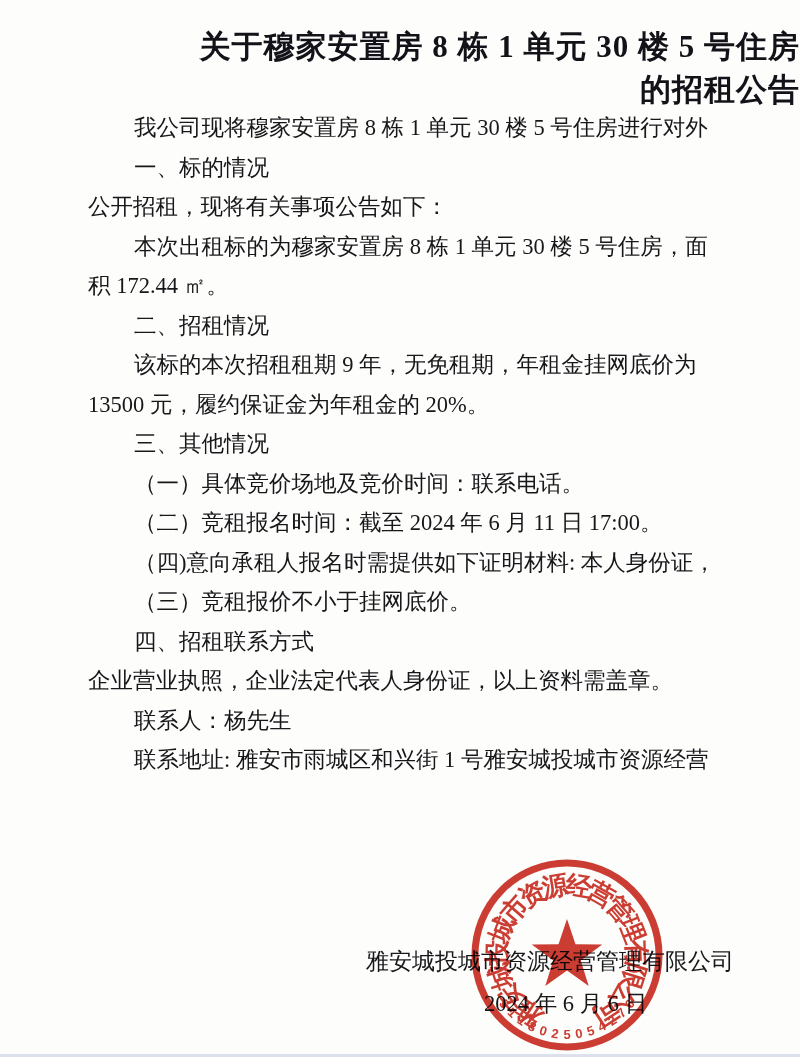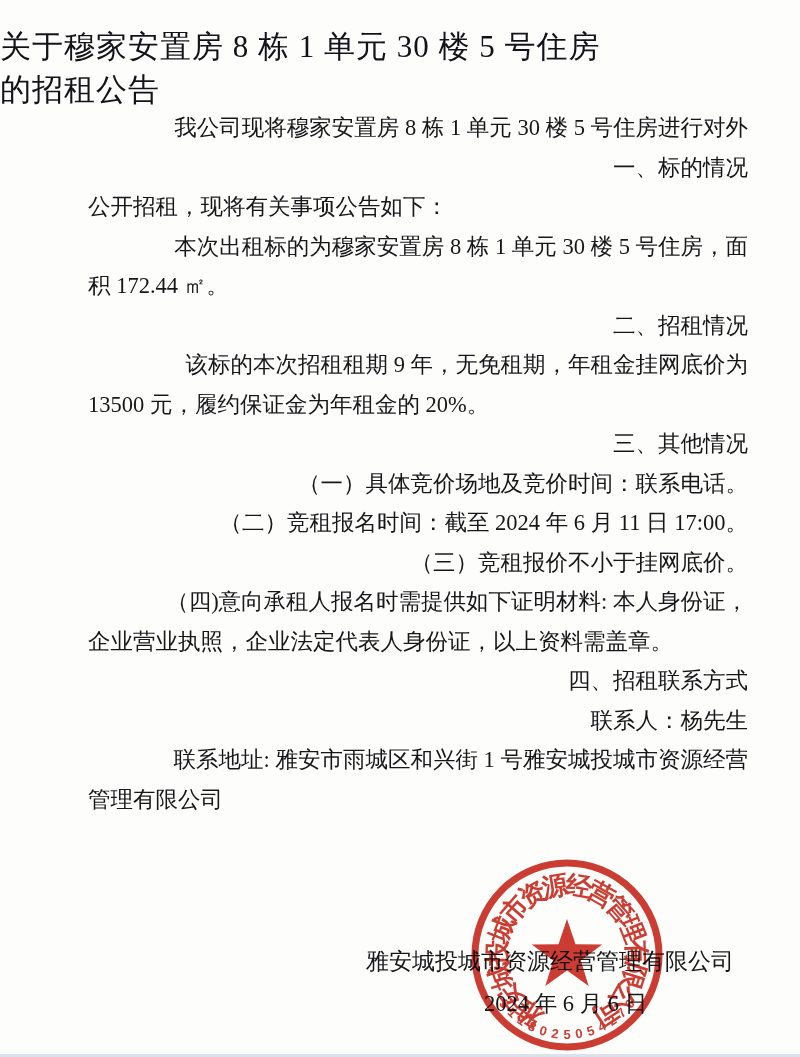--- a/index.html
+++ b/index.html
@@ -7,35 +7,35 @@
     position:relative;
     width:800px;height:1057px;
     margin:0 auto;
     background:#fdfdfc;
     overflow:hidden;
     font-family:"Liberation Serif","DejaVu Serif",serif;
     color:#141414;
   }
   .title{
     position:absolute;top:25px;left:0;width:100%;
-    text-align:left;
-    font-size:31px;font-weight:400;
+    text-align:right;
+    font-size:31px;font-weight:700;
     line-height:43px;
     letter-spacing:1px;
     color:#121218;
   }
   .body-text{
     position:absolute;top:108px;left:88px;width:660px;
     font-size:22.5px;line-height:39.5px;
     font-weight:500;
     white-space:nowrap;
     color:#17171a;
   }
   .body-text .line{height:39.5px;}
-  .body-text .line.indent{text-indent:46px;text-align:right;}
+  .body-text .line.indent{text-indent:46px;}
   .sig-company{
     position:absolute;left:366px;top:946px;
     font-size:23px;font-weight:500;white-space:nowrap;color:#17171a;
   }
   .sig-date{
     position:absolute;left:484px;top:988px;
     font-size:22.5px;font-weight:500;white-space:nowrap;color:#17171a;
   }
   .seal{
     position:absolute;left:457px;top:847px;width:220px;height:220px;
@@ -75,27 +75,26 @@
       <div class="line indent">一、标的情况</div>
       <div class="line">公开招租，现将有关事项公告如下：</div>
       <div class="line indent">本次出租标的为穆家安置房 8 栋 1 单元 30 楼 5 号住房，面</div>
       <div class="line">积 172.44 ㎡。</div>
       <div class="line indent">二、招租情况</div>
       <div class="line indent">该标的本次招租租期 9 年，无免租期，年租金挂网底价为</div>
       <div class="line">13500 元，履约保证金为年租金的 20%。</div>
       <div class="line indent">三、其他情况</div>
       <div class="line indent">（一）具体竞价场地及竞价时间：联系电话。</div>
       <div class="line indent">（二）竞租报名时间：截至 2024 年 6 月 11 日 17:00。</div>
+      <div class="line indent">（四)意向承租人报名时需提供如下证明材料: 本人身份证，</div>
       <div class="line indent">（三）竞租报价不小于挂网底价。</div>
-      <div class="line indent">（四)意向承租人报名时需提供如下证明材料: 本人身份证，</div>
+      <div class="line indent">四、招租联系方式</div>
       <div class="line">企业营业执照，企业法定代表人身份证，以上资料需盖章。</div>
-      <div class="line indent">四、招租联系方式</div>
       <div class="line indent">联系人：杨先生</div>
       <div class="line indent">联系地址: 雅安市雨城区和兴街 1 号雅安城投城市资源经营</div>
-      <div class="line">管理有限公司</div>
     </div>
 
   <div class="sig-company">雅安城投城市资源经营管理有限公司</div>
   <div class="sig-date">2024 年 6 月 6 日</div>
 
   <div class="seal">
     <svg viewBox="0 0 220 220" xmlns="http://www.w3.org/2000/svg">
       <circle class="seal-ring" cx="110" cy="108" r="92"></circle>
       <polygon class="seal-star" id="seal-star" points="110.0,72.0 118.5,97.3 145.2,97.6 123.8,113.5 131.7,138.9 110.0,123.5 88.3,138.9 96.2,113.5 74.8,97.6 101.5,97.3"></polygon>
       <g id="seal-ring-text">

